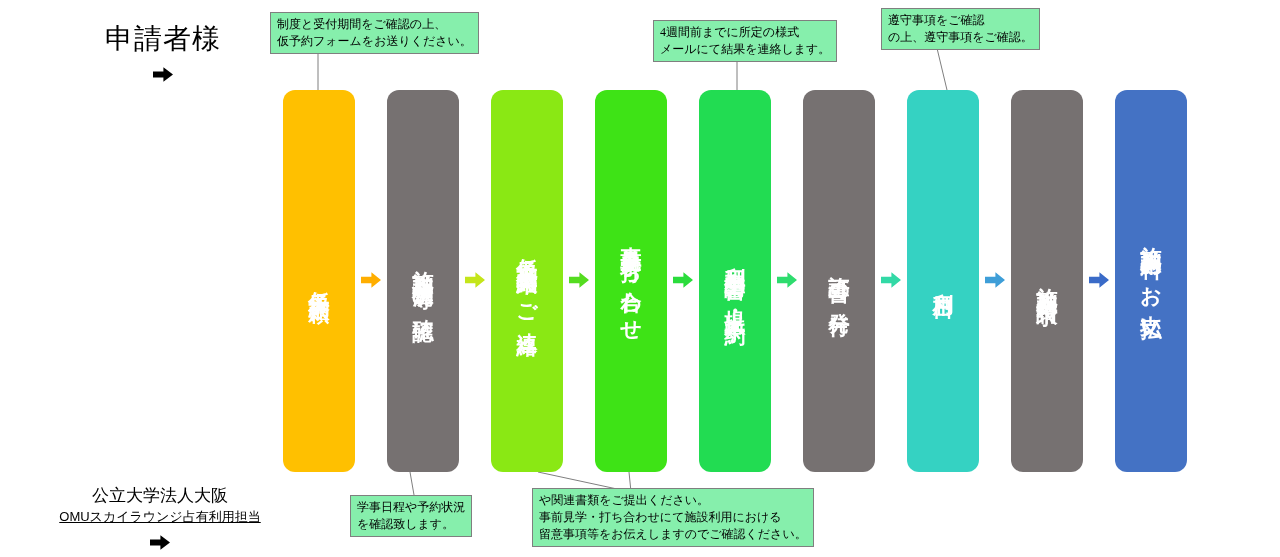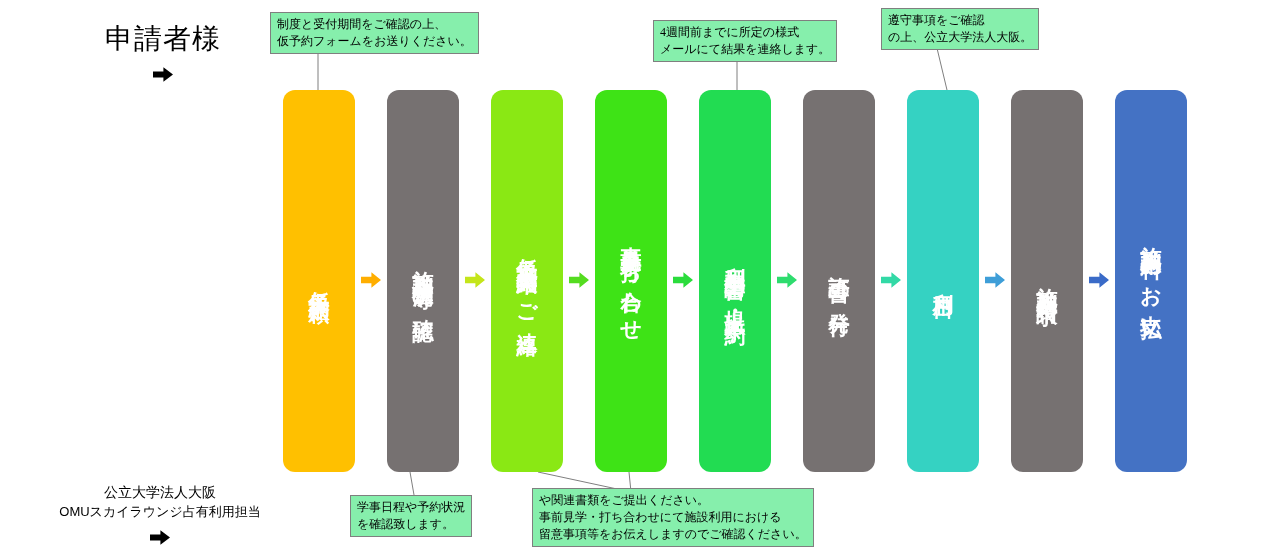--- a/index.html
+++ b/index.html
@@ -41,22 +41,22 @@
   .co-form { left:270px; top:12px; }
   .co-docs { left:653px; top:20px;font-family:Liberation Serif, serif; }
   .co-comp { left:881px; top:8px; }
   .co-sched { left:350px; top:495px;font-family:Liberation Serif, serif; }
   .co-result { left:532px; top:488px; }
 
   
   .actor-top { position:absolute; left:83px; top:20px; width:160px; text-align:center; }
   .actor-top .actor-title { font-size:28px; letter-spacing:1px; }
   .actor-bottom { position:absolute; left:40px; top:484px; width:240px; text-align:center; }
-  .actor-bottom .actor-line1 { font-size:14px; }
-  .actor-bottom .actor-line2 { font-size:13px; margin-top:1px; }
+  .actor-bottom .actor-line1 { font-size:17px; }
+  .actor-bottom .actor-line2 { font-size:13px; margin-top:1px;text-decoration:underline; }
   .actor-arrow {
     display:inline-block; position:static; width:20px; height:15px; background:#000000; margin-top:9px;
   }
 </style>
 </head>
 <body>
 
 <div class="canvas">
 
   <svg class="connector-svg">
@@ -119,21 +119,21 @@
   <div class="callout co-form">
     <span>制度と受付期間をご確認の上、</span>
     <span>仮予約フォームをお送りください。</span>
   </div>
   <div class="callout co-docs">
     <span>4週間前までに所定の様式</span>
     <span>メールにて結果を連絡します。</span>
   </div>
   <div class="callout co-comp">
     <span>遵守事項をご確認</span>
-    <span>の上、公立大学法人大阪。</span>
+    <span>の上、遵守事項をご確認。</span>
   </div>
   <div class="callout co-sched">
     <span>学事日程や予約状況</span>
     <span>を確認致します。</span>
   </div>
   <div class="callout co-result">
     <span>や関連書類をご提出ください。</span>
     <span>事前見学・打ち合わせにて施設利用における</span>
     <span>留意事項等をお伝えしますのでご確認ください。</span>
   </div>

